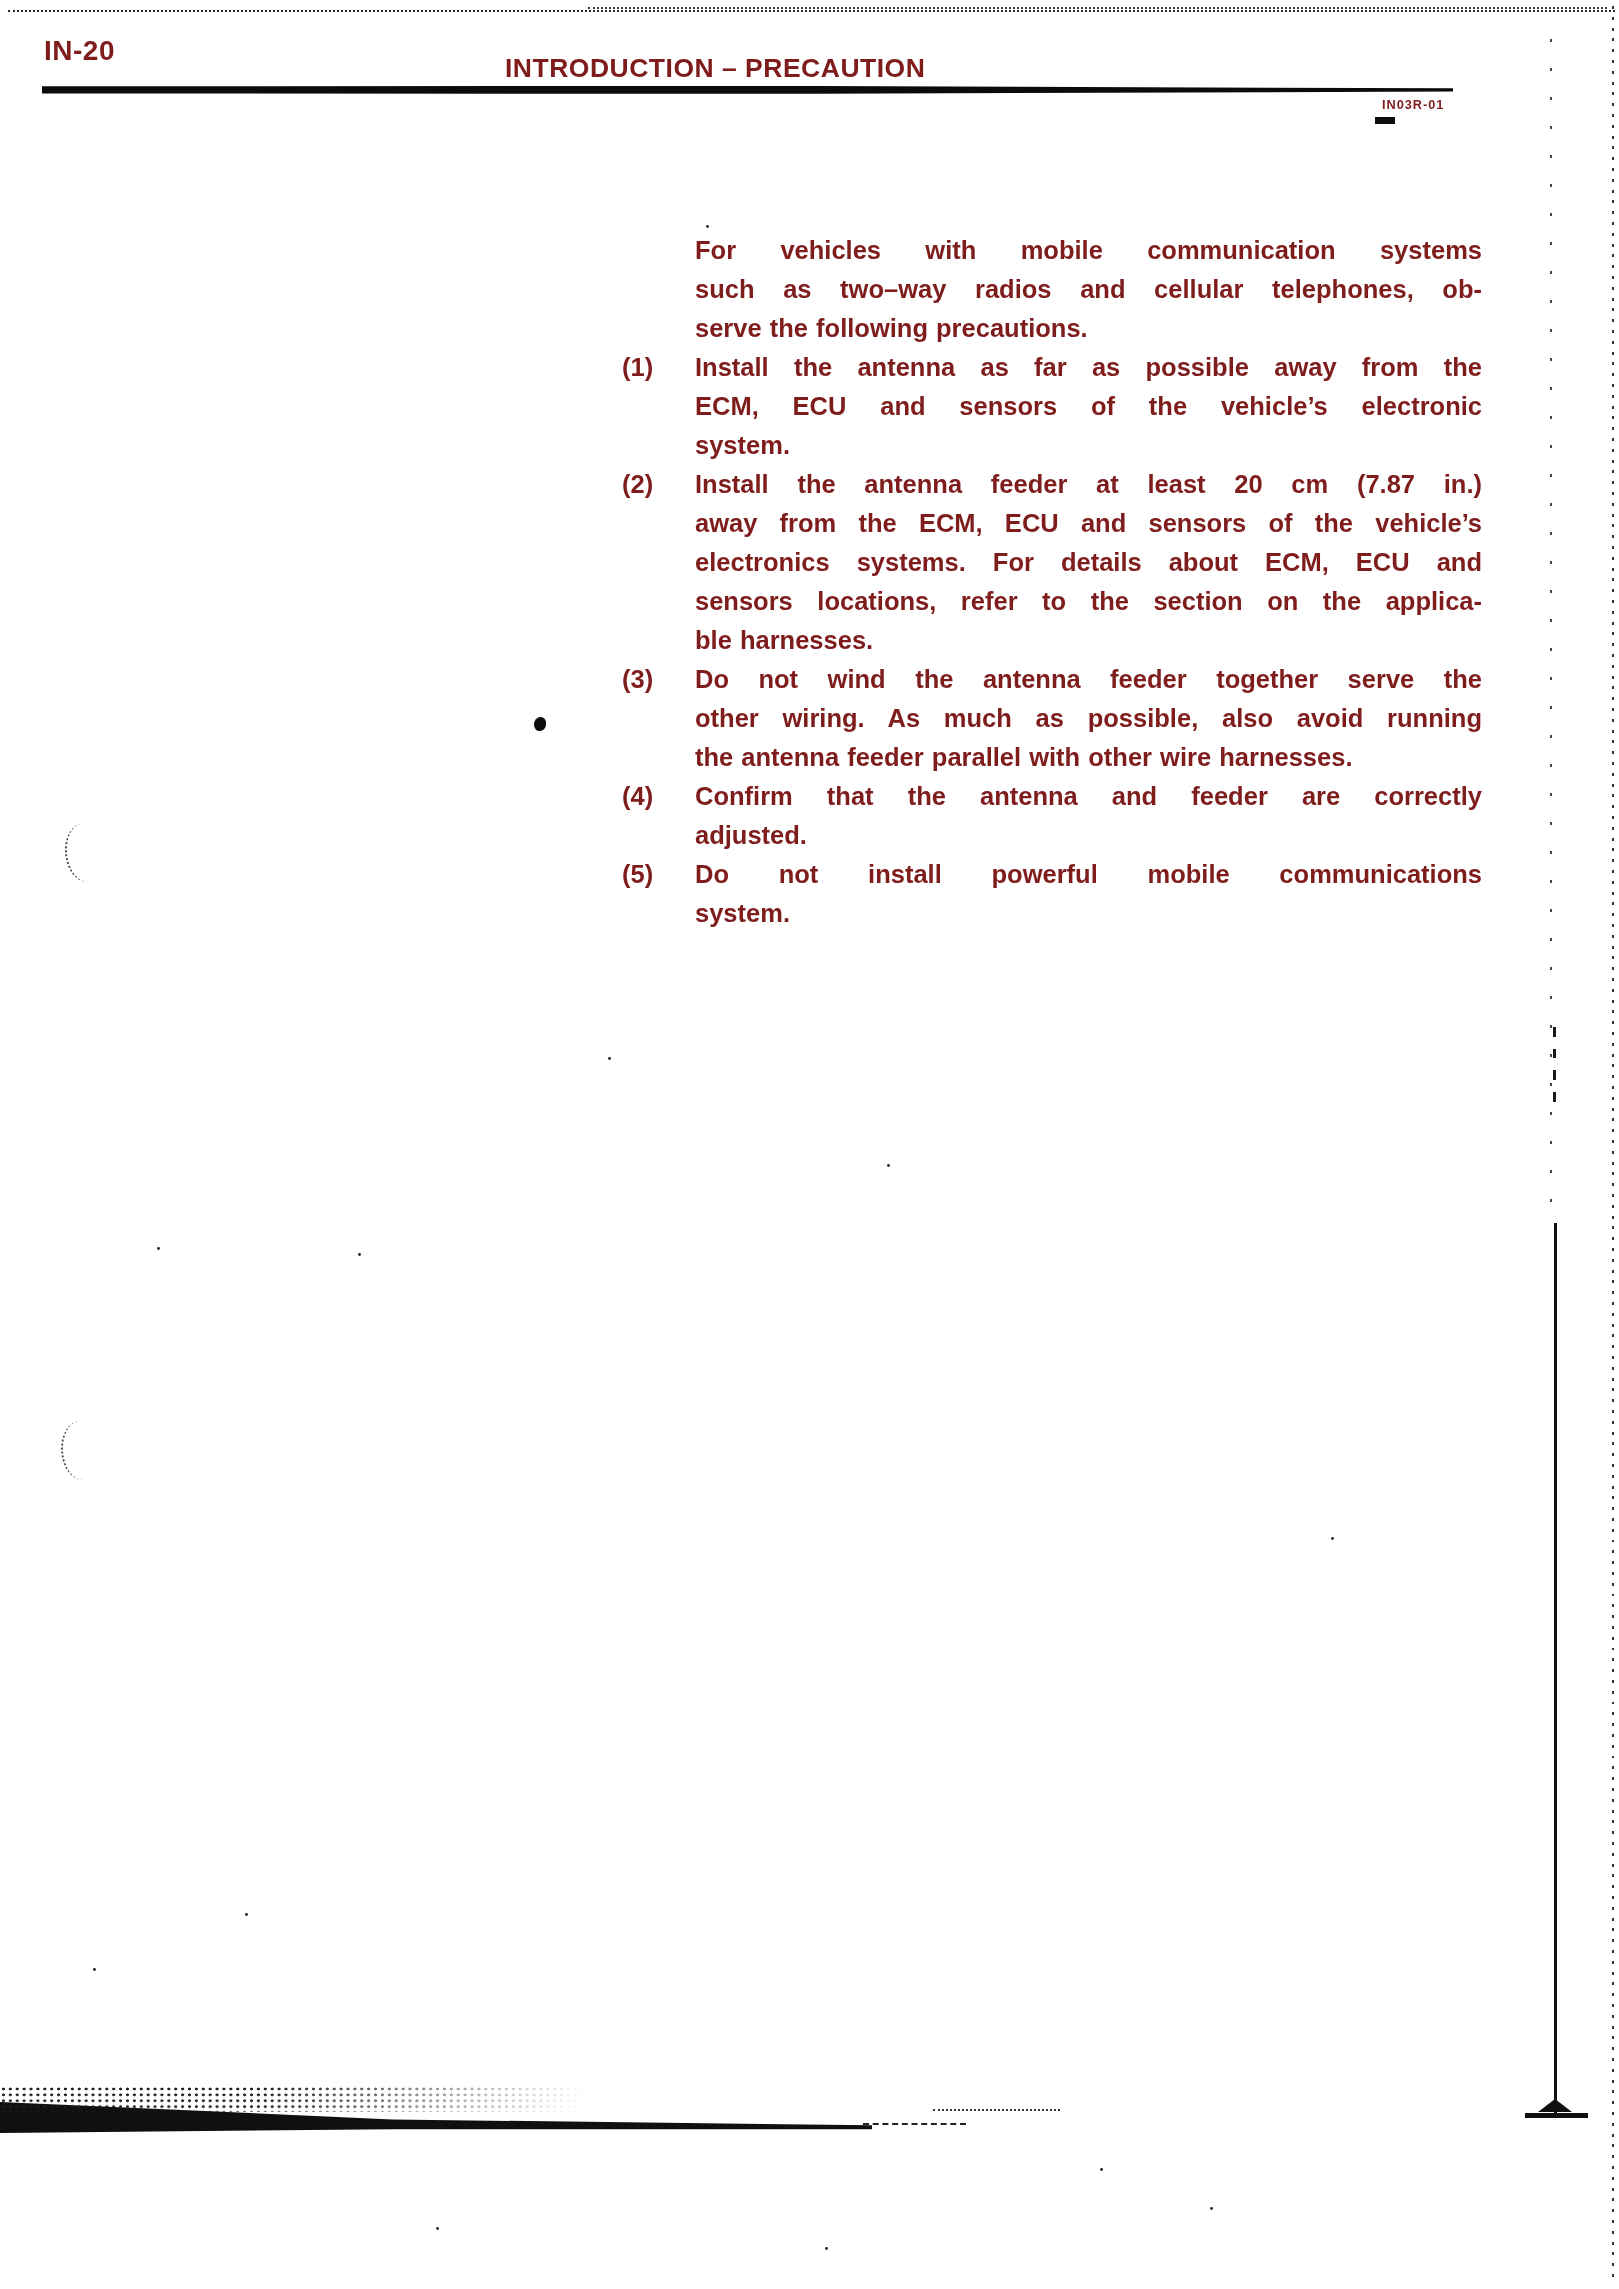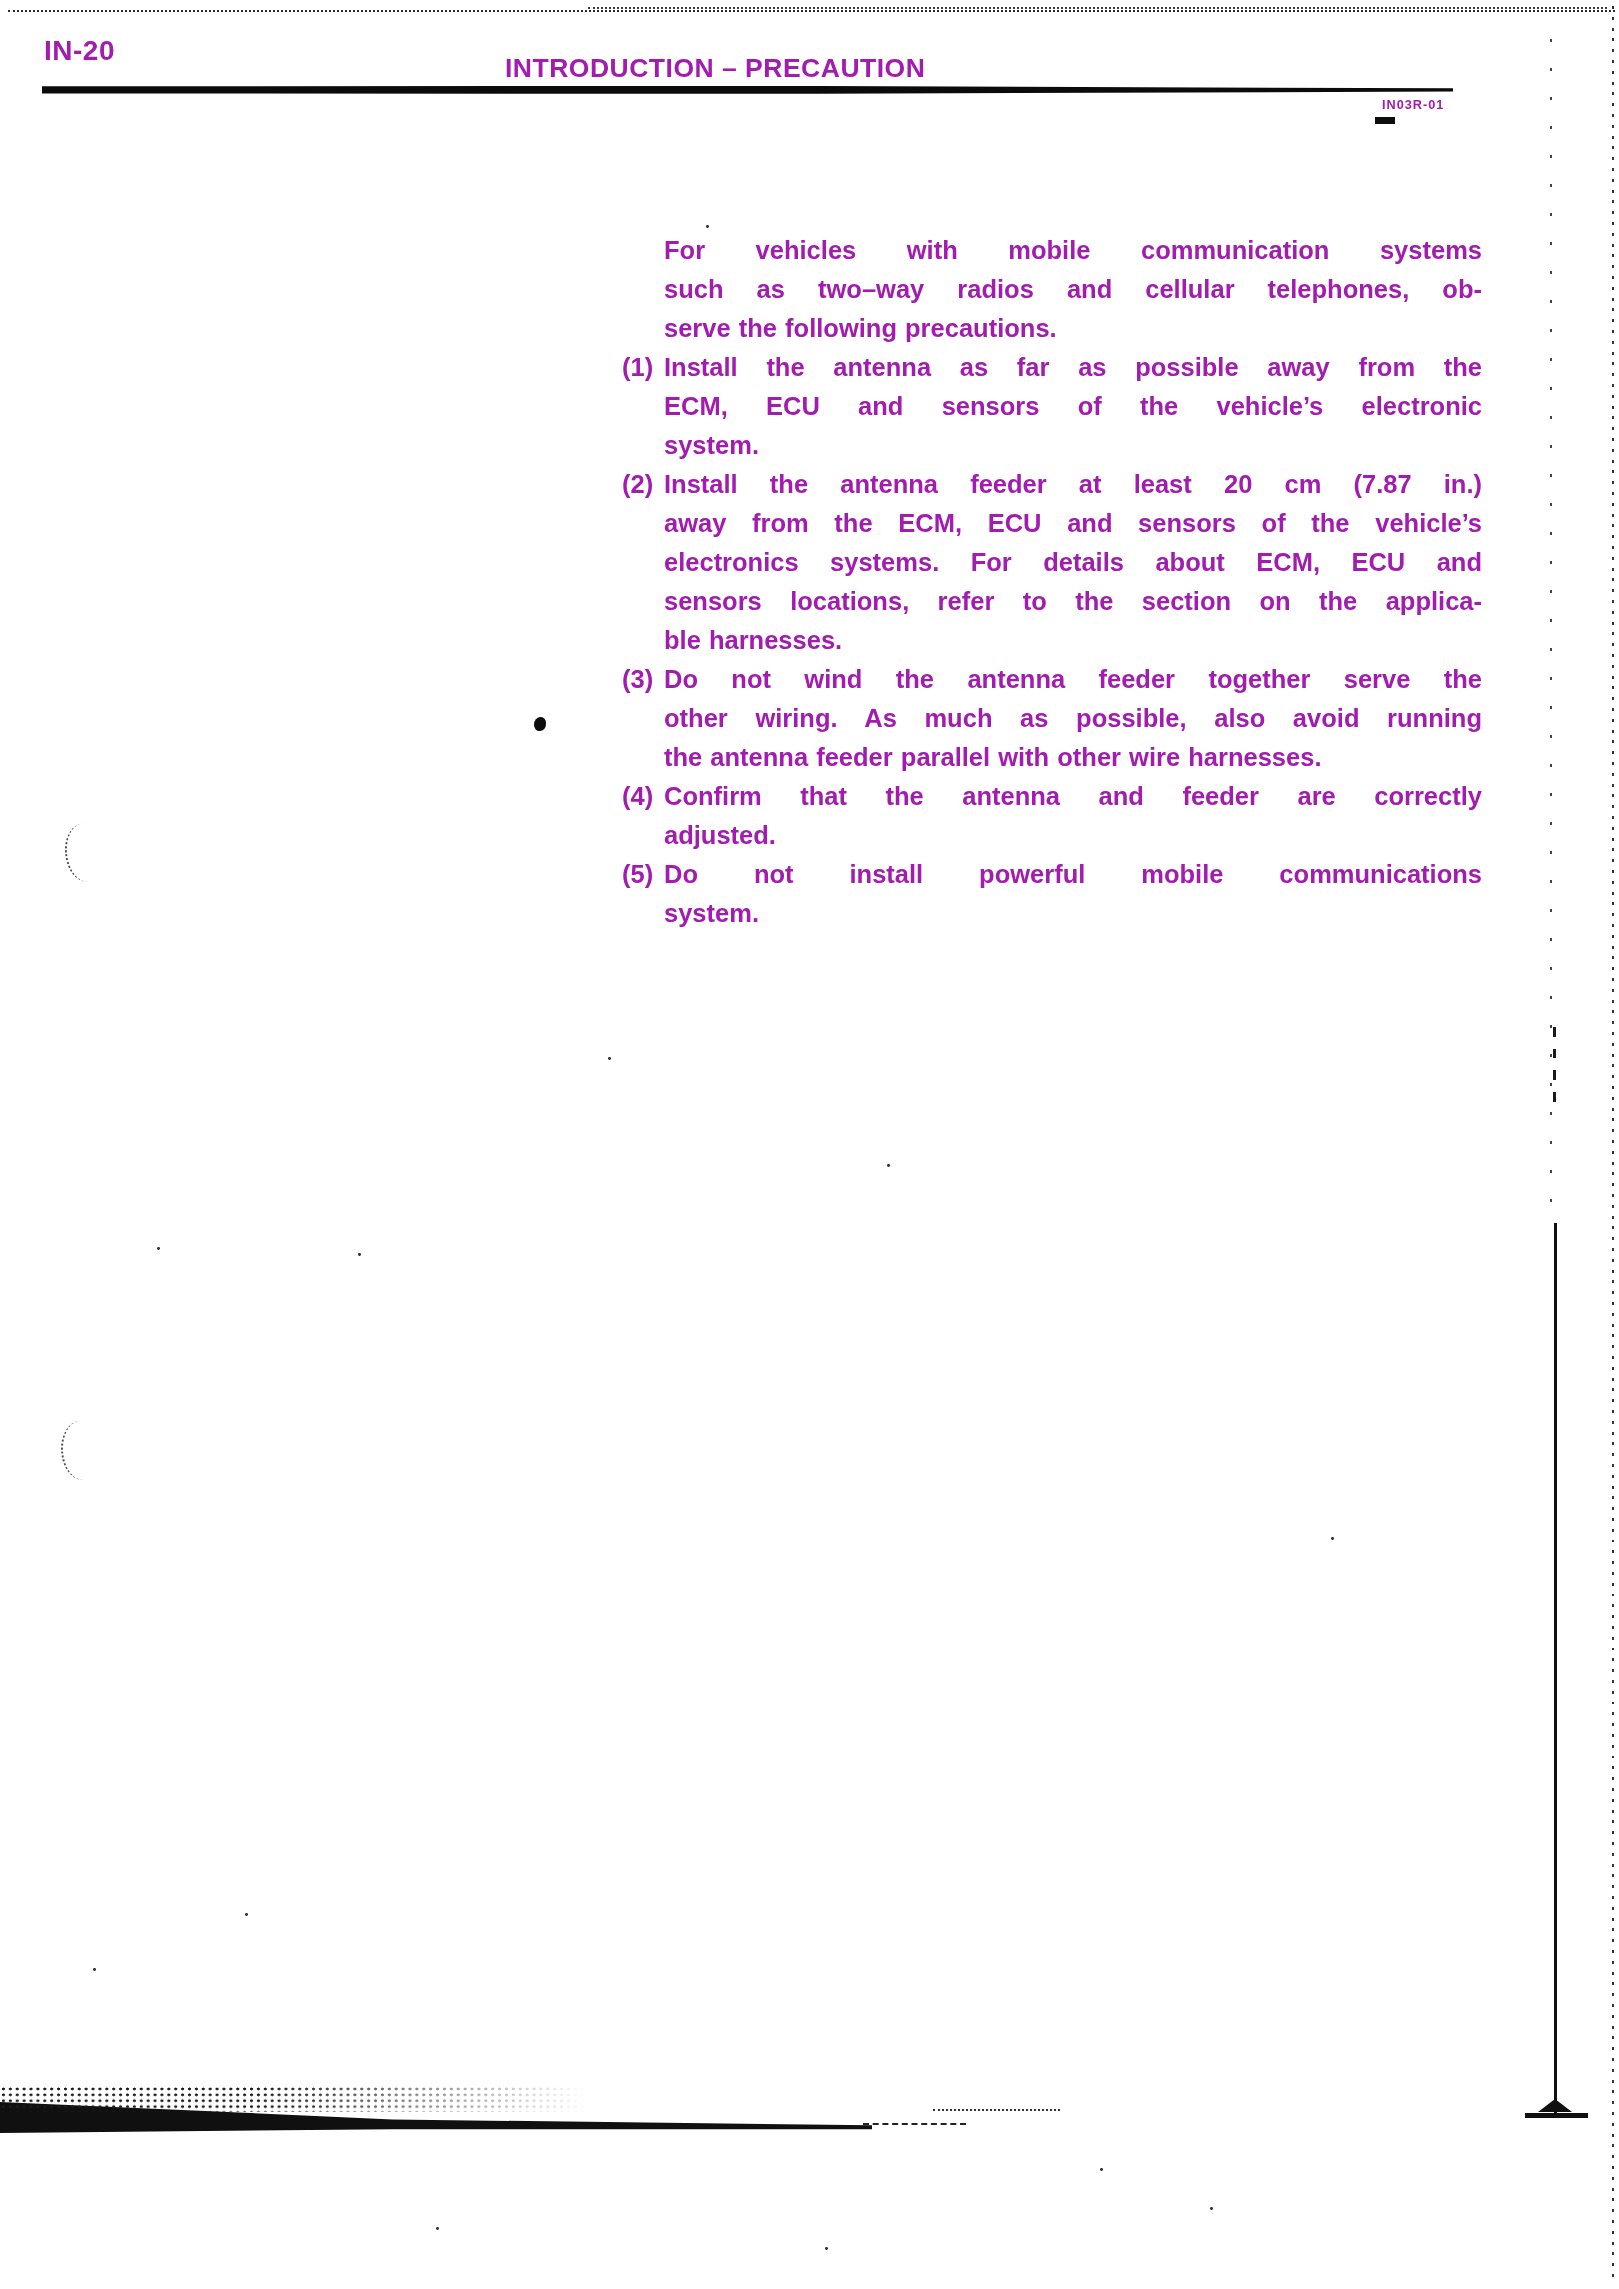--- a/index.html
+++ b/index.html
@@ -1,36 +1,36 @@
 <!DOCTYPE html>
 <html><head>
 <meta charset="utf-8">
 <style>
   html,body{margin:0;padding:0;background:#e8e8e8;}
   .page{
     position:relative;width:1619px;height:2290px;background:#ffffff;
-    font-family:"Liberation Sans", sans-serif;color:#a21caf;overflow:hidden;
+    font-family:"Liberation Sans", sans-serif;color:#7f1d1d;overflow:hidden;
   }
   
   .page-num{position:absolute;left:44px;top:35px;font-size:28px;font-weight:700;letter-spacing:0.5px;}
   .header-title{position:absolute;left:505px;top:53px;font-size:26.5px;font-weight:700;letter-spacing:0.5px;text-align:right;}
   .header-rule{
     position:absolute;left:42px;top:86px;width:1411px;height:7.8px;background:#0b0b0b;
     clip-path:polygon(0 4%,55% 0,100% 30%,100% 72%,55% 100%,0 96%);
   }
   .section-code{position:absolute;left:1382px;top:98px;font-size:12.7px;font-weight:700;letter-spacing:1px;}
   .code-tick{position:absolute;left:1375px;top:117px;width:19.6px;height:6.9px;background:#0d0d0d;}
   
   .doc-title{position:absolute;left:624px;top:108px;font-size:37px;font-weight:700;line-height:53px;letter-spacing:0;}
   
   .content{position:absolute;left:622px;top:231px;width:861px;}
   .row{display:flex;align-items:flex-start;}
   .row .num{flex:0 0 42px;font-size:25.5px;font-weight:700;line-height:39px;white-space:nowrap;}
   .row .body{flex:0 0 818px;width:818px;}
-  .line{font-size:25.5px;font-weight:700;line-height:39px;text-align:justify;text-align-last:justify;word-spacing:1px;}
+  .line{font-size:25.5px;font-weight:700;line-height:39px;text-align:justify;text-align-last:justify;word-spacing:1px;margin-left:31px;}
   .line.final{text-align-last:left;}
   
   .dots-top{position:absolute;left:7.8px;top:9.8px;width:1607px;border-top:2.9px dotted #2b2b2b;}
   .dots-top2{position:absolute;left:588px;top:6.9px;width:1019px;border-top:2px dotted #3a3a3a;}
   .vdots-a{position:absolute;left:1612px;top:5.9px;width:2px;height:2278px;
     background:repeating-linear-gradient(to bottom,#333 0 2.9px,transparent 2.9px 10.8px);}
   .vdots-b{position:absolute;left:1550px;top:39px;width:2px;height:1176px;
     background:repeating-linear-gradient(to bottom,#444 0 2.9px,transparent 2.9px 29px);}
   .vdash{position:absolute;left:1553px;top:1027px;width:2.9px;height:76px;
     background:repeating-linear-gradient(to bottom,#1a1a1a 0 9.8px,transparent 9.8px 21.6px);}

